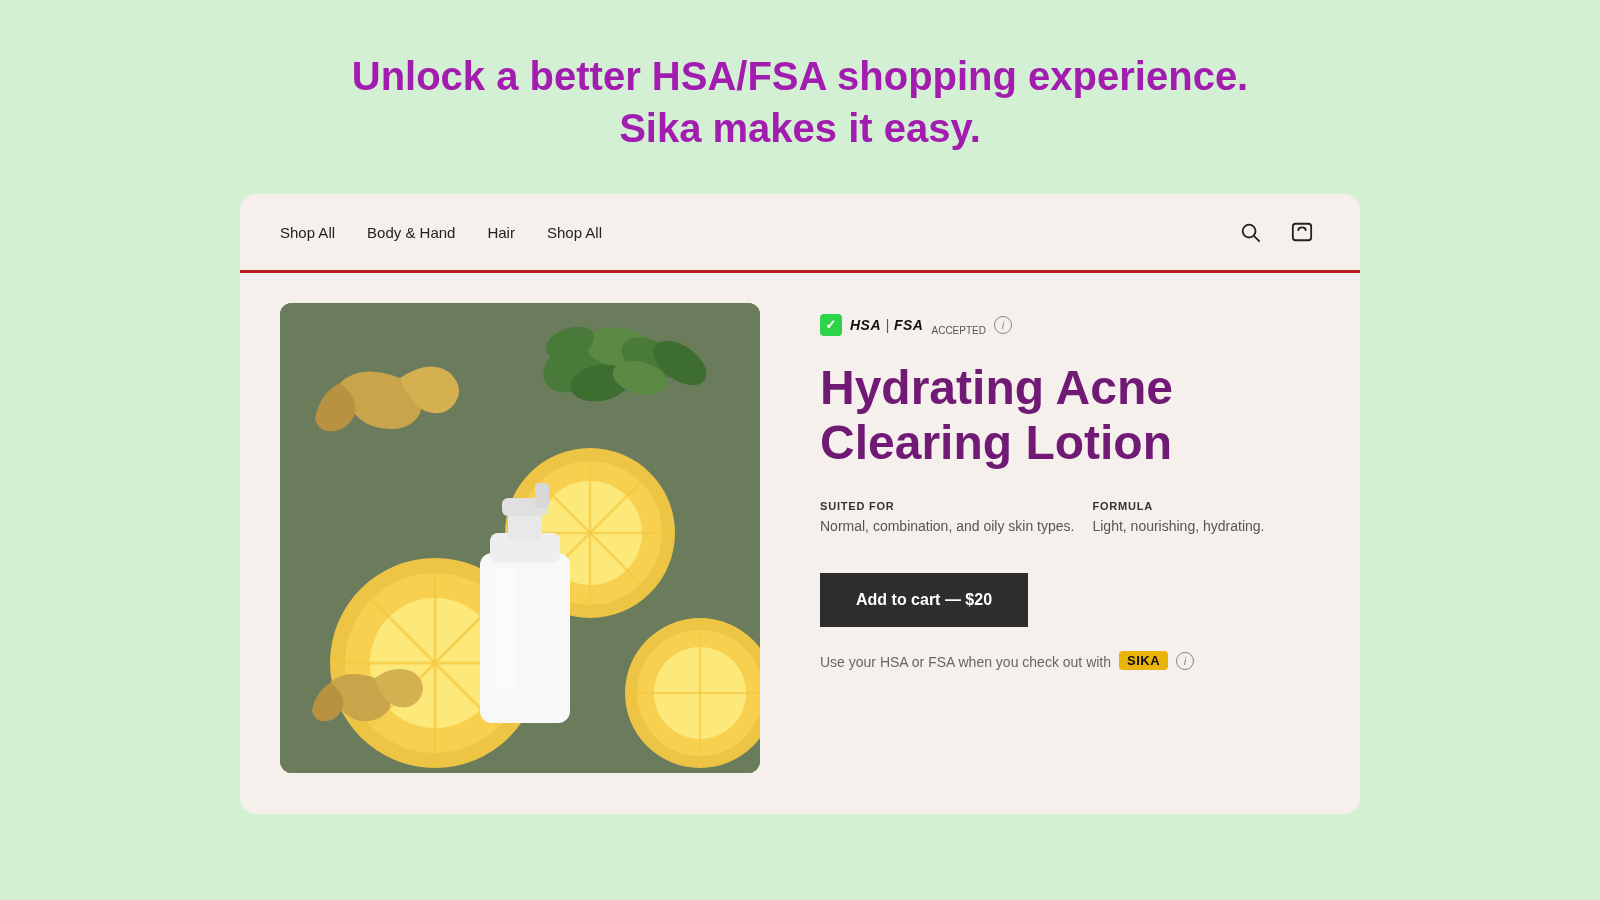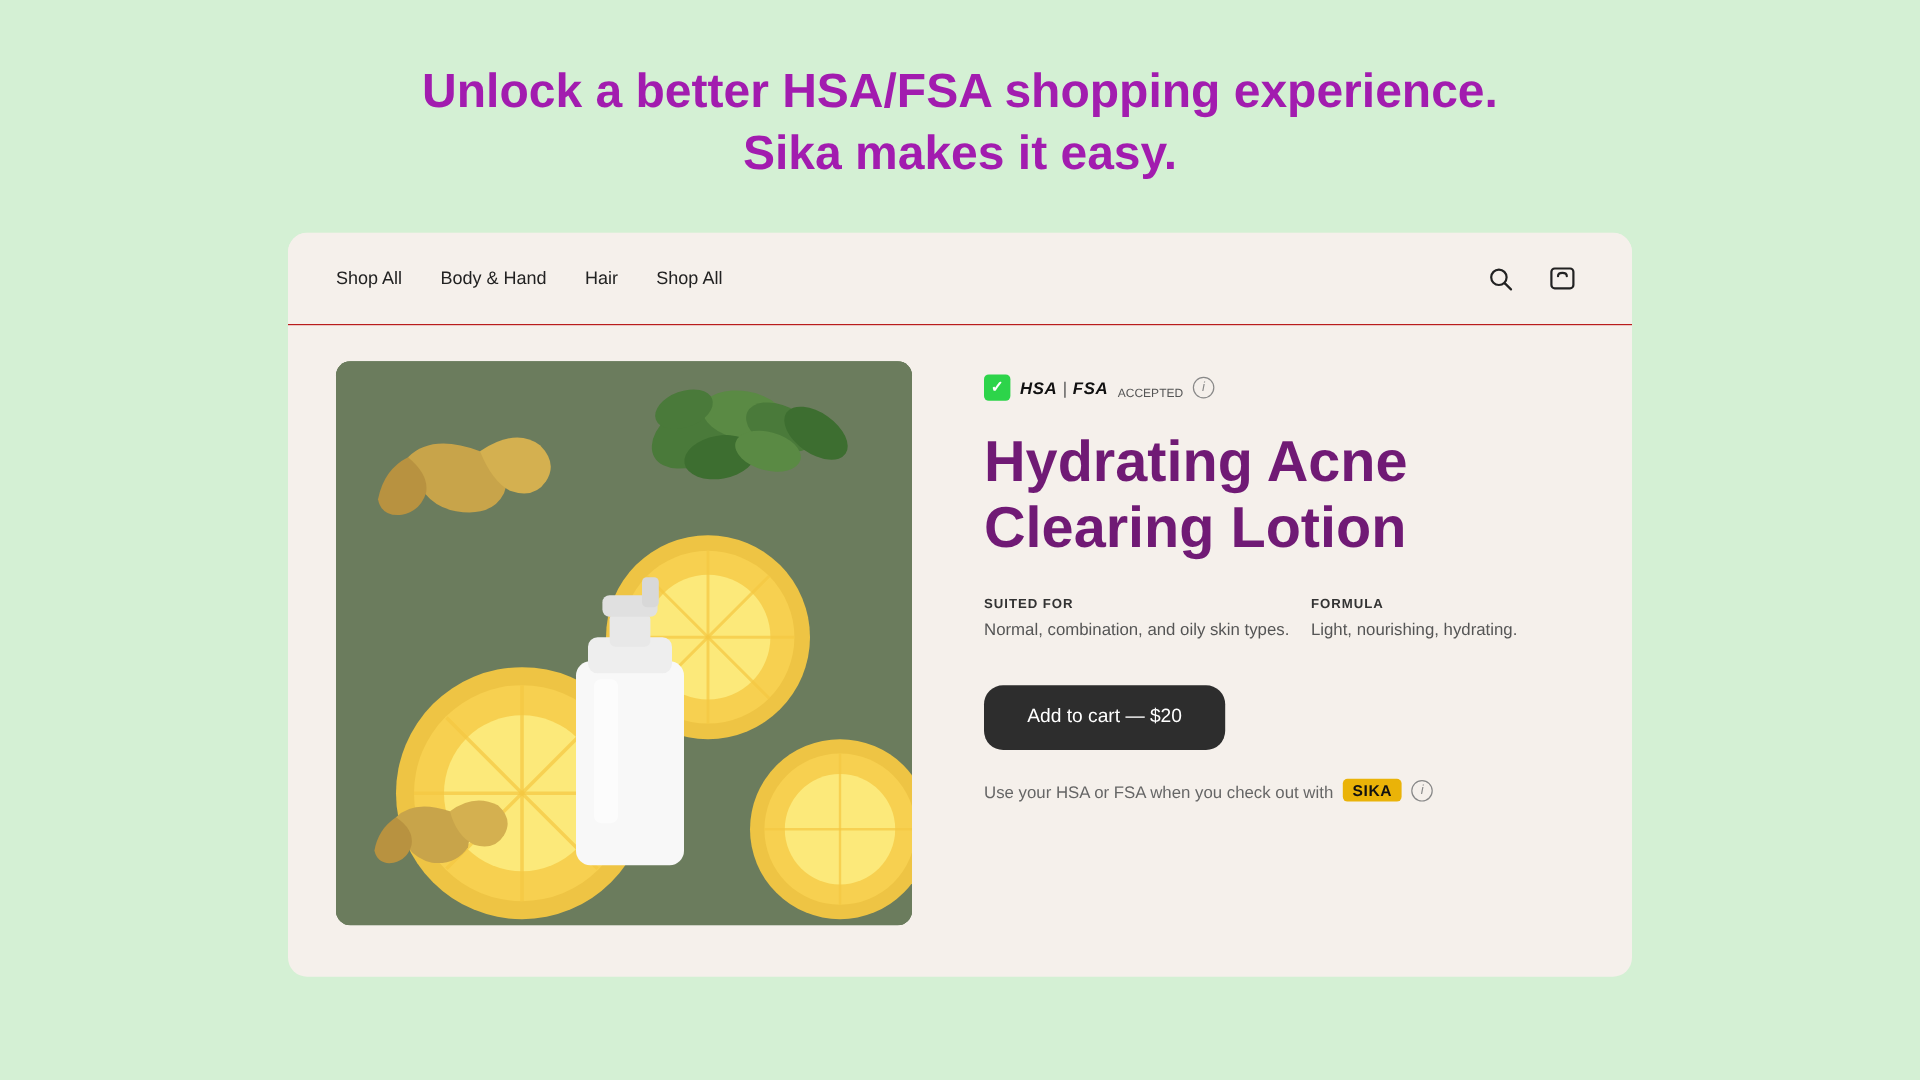--- a/index.html
+++ b/index.html
@@ -44,21 +44,21 @@
       overflow: hidden;
       display: flex;
       flex-direction: column;
     }
 
     
     .navbar {
       display: flex;
       align-items: center;
       padding: 20px 40px;
-      border-bottom: 1px solid #b91c1c;
+      border-bottom: 3px solid #b91c1c;
       background-color: #f5f0eb;
     }
 
     .nav-links {
       display: flex;
       gap: 32px;
       flex: 1;
     }
 
     .nav-link {
@@ -217,24 +217,24 @@
     .spec-value {
       font-size: 14px;
       color: #555;
       line-height: 1.5;
     }
 
     .add-to-cart-btn {
       background-color: #2d2d2d;
       color: white;
       border: none;
-      border-radius: 16px;
+      border-radius: 0;
       padding: 18px 36px;
       font-size: 16px;
-      font-weight: 400;
+      font-weight: 700;
       cursor: pointer;
       width: fit-content;
       margin-bottom: 24px;
     }
 
     .checkout-note {
       font-size: 14px;
       color: #666;
       display: flex;
       align-items: flex-end;

